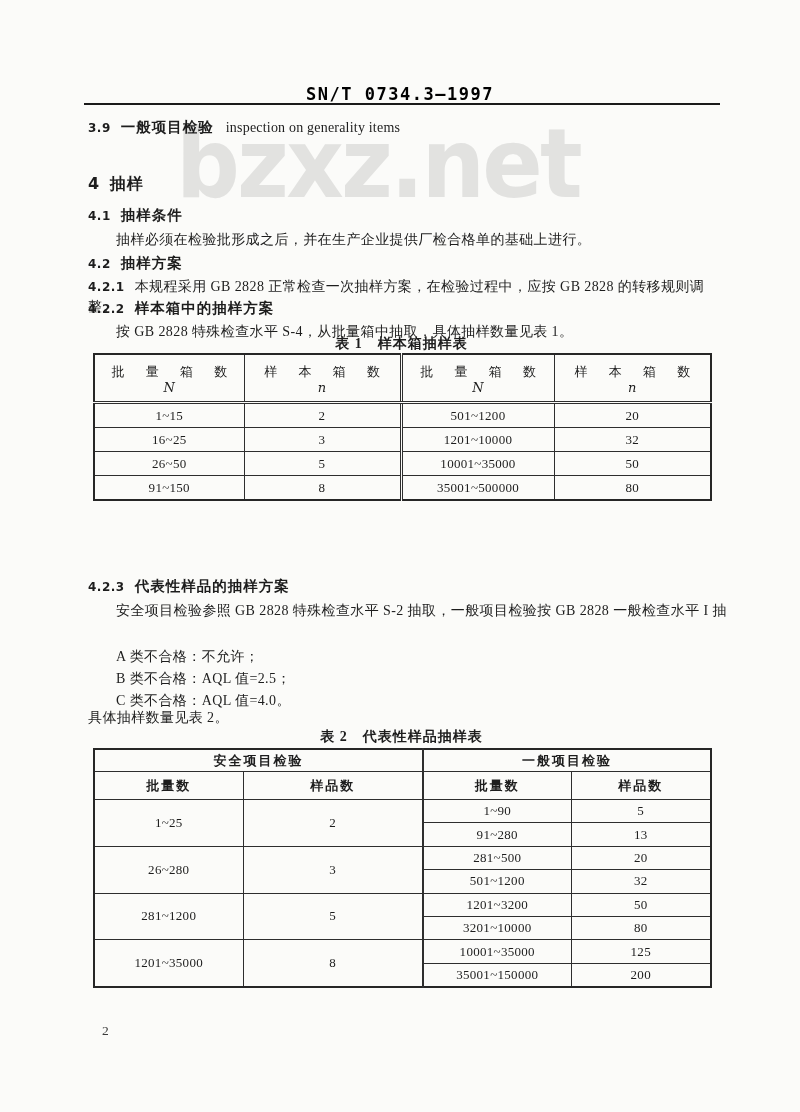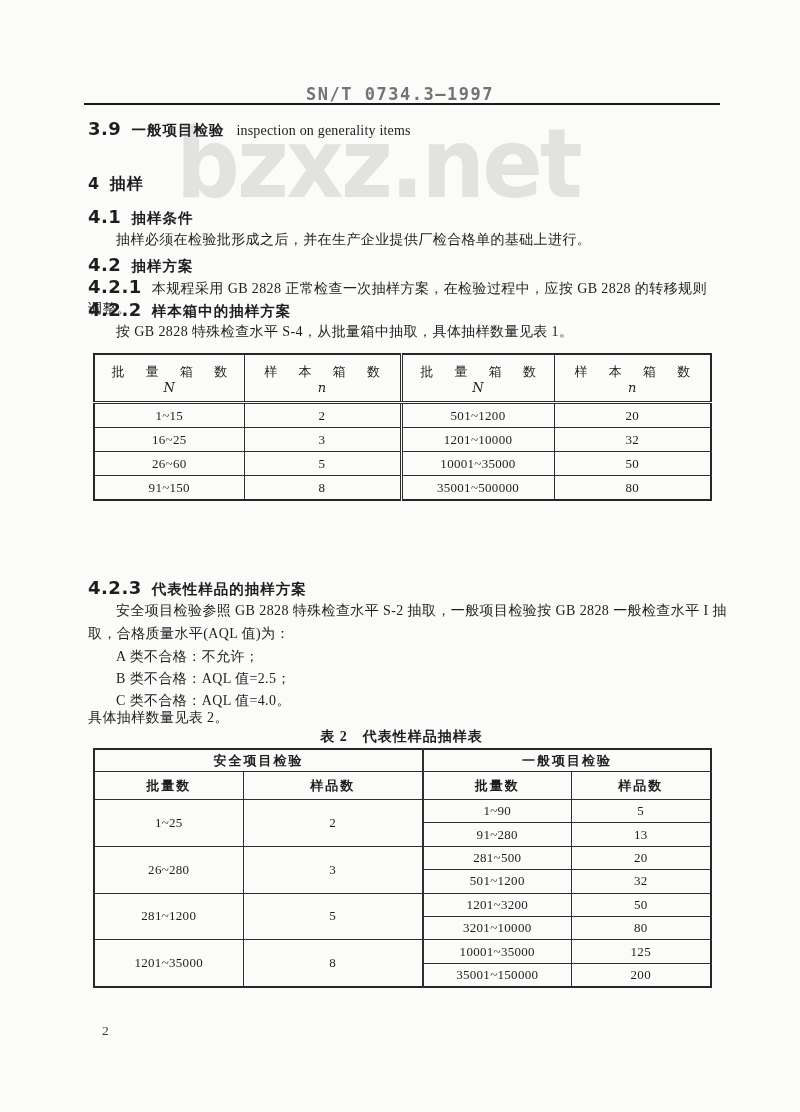--- a/index.html
+++ b/index.html
@@ -22,29 +22,29 @@
     transform:scaleX(0.93); transform-origin:left top;
     user-select:none;
   }
 
   
   .std-code {
     left:0; top:84px; width:100%;
     text-align:center;
     font-family:"DejaVu Sans Mono","Liberation Mono",monospace;
     font-size:17px; font-weight:600; letter-spacing:1.5px;
-    color:#737373;
+    color:#000000;
   }
   .head-rule { left:84px; top:103px; width:636px; height:2px; background:#1a1a1a; }
 
   
   .body-text { font-size:14px; line-height:20px; letter-spacing:0.4px; }
   .num {
     font-family:"DejaVu Sans","Liberation Sans",sans-serif;
-    font-weight:bold; font-size:18px; letter-spacing:0.5px;
+    font-weight:bold; font-size:12px; letter-spacing:0.5px;
     margin-right:10px;
   }
   .cnh {
     font-family:"Liberation Sans","DejaVu Sans",sans-serif;
     font-weight:bold; font-size:14.5px; letter-spacing:1px;
   }
   .en { font-size:14px; margin-left:12px; letter-spacing:0.2px; }
   .big-heading .num, .big-heading .cnh { font-size:16px; }
 
   
@@ -120,20 +120,21 @@
 
   <div class="abs body-text" style="left:88px; top:277px; width:630px;">
     <span class="num">4.2.1</span><span>本规程采用 GB 2828 正常检查一次抽样方案，在检验过程中，应按 GB 2828 的转移规则调整。</span>
   </div>
 
   <div class="abs" style="left:88px; top:299px;">
     <span class="num">4.2.2</span><span class="cnh">样本箱中的抽样方案</span>
   </div>
   <div class="abs body-text" style="left:116px; top:322px;">按 GB 2828 特殊检查水平 S-4，从批量箱中抽取，具体抽样数量见表 1。</div>
 
+  <div class="abs tbl-caption" style="top:335px;">表 1　样本箱抽样表</div>
 
   <table class="t1" style="top:353px;">
     <colgroup>
       <col style="width:150px">
         <col style="width:157px">
         <col style="width:153px">
         <col style="width:157px">
     </colgroup>
     <thead>
       <tr>
@@ -162,39 +163,38 @@
         <td>501~1200</td>
         <td>20</td>
       </tr>
       <tr>
         <td>16~25</td>
         <td>3</td>
         <td>1201~10000</td>
         <td>32</td>
       </tr>
       <tr>
-        <td>26~60</td>
+        <td>26~50</td>
         <td>5</td>
         <td>10001~35000</td>
         <td>50</td>
       </tr>
       <tr>
         <td>91~150</td>
         <td>8</td>
         <td>35001~500000</td>
         <td>80</td>
       </tr>
     </tbody>
   </table>
 
   <div class="abs" style="left:88px; top:577px;">
     <span class="num">4.2.3</span><span class="cnh">代表性样品的抽样方案</span>
   </div>
   <div class="abs body-text" style="left:116px; top:601px;">安全项目检验参照 GB 2828 特殊检查水平 S-2 抽取，一般项目检验按 GB 2828 一般检查水平 I 抽</div>
-  <div class="abs body-text" style="left:88px; top:624px;">取，合格质量水平(AQL 值)为：</div>
   <div class="abs body-text" style="left:116px; top:647px;">A 类不合格：不允许；</div>
   <div class="abs body-text" style="left:116px; top:669px;">B 类不合格：AQL 值=2.5；</div>
   <div class="abs body-text" style="left:116px; top:691px;">C 类不合格：AQL 值=4.0。</div>
   <div class="abs body-text" style="left:88px; top:708px;">具体抽样数量见表 2。</div>
 
   <div class="abs tbl-caption" style="top:728px;">表 2　代表性样品抽样表</div>
 
   <table class="t2" style="top:748px;border-radius:17px;">
     <colgroup>
       <col style="width:149px">

